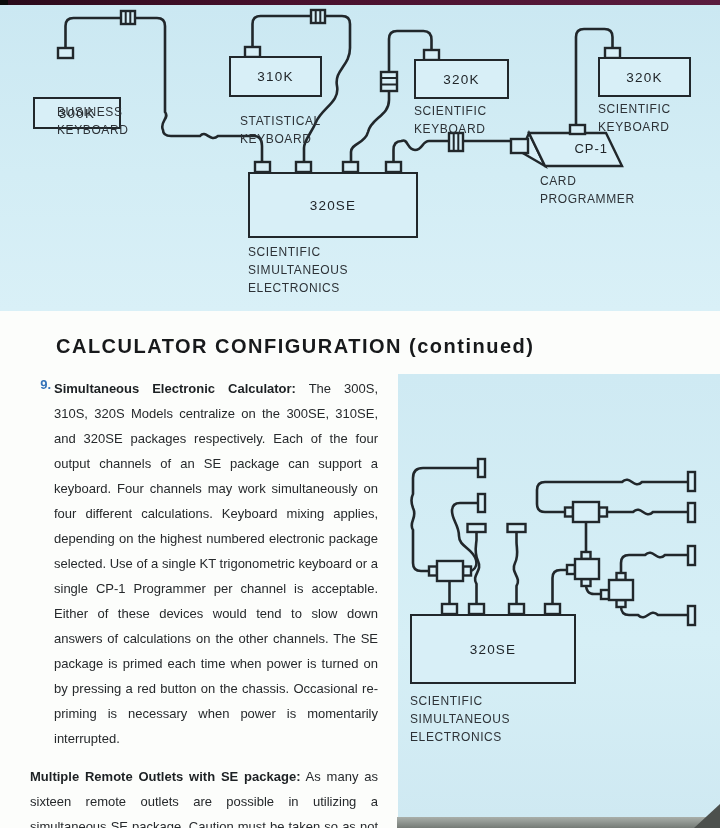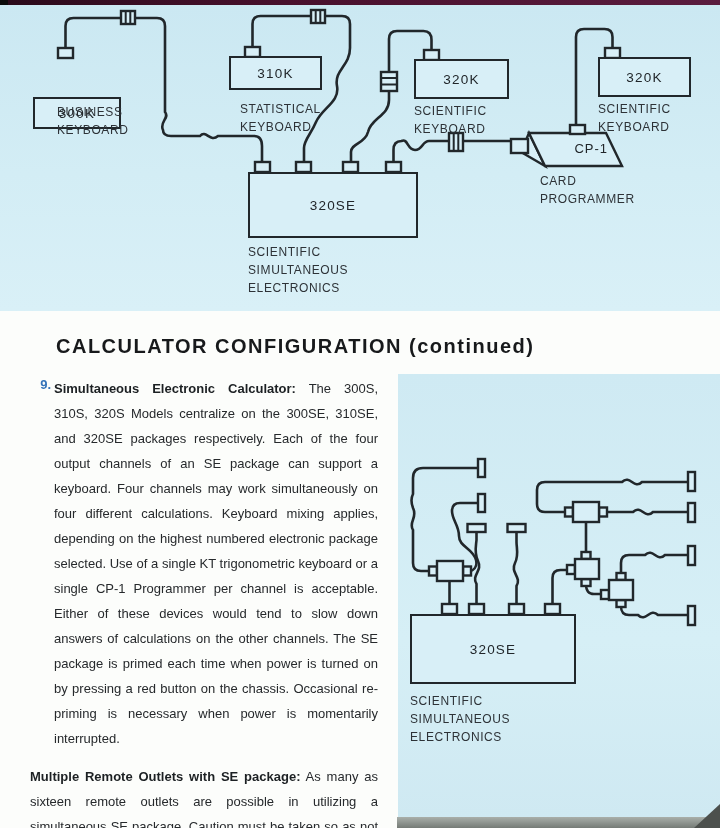--- a/index.html
+++ b/index.html
@@ -153,22 +153,22 @@
       <rect class="shape" x="469" y="604" width="15" height="10"></rect>
       <rect class="shape" x="509" y="604" width="15" height="10"></rect>
       <rect class="shape" x="545" y="604" width="15" height="10"></rect>
     </g>
   </svg>
 
   <div class="box" style="left:33px;top:57px;width:88px;height:32px;margin-top:40px;">300K</div>
   <div class="caption" style="left:57px;top:103px;">BUSINESS
 KEYBOARD</div>
 
-  <div class="box" style="left:229px;top:56px;width:93px;height:34px;">310K</div>
-  <div class="caption" style="left:240px;top:100px;">STATISTICAL
+  <div class="box" style="left:229px;top:56px;width:93px;height:41px;">310K</div>
+  <div class="caption" style="left:240px;top:112px;">STATISTICAL
 KEYBOARD</div>
 
   <div class="box" style="left:414px;top:59px;width:95px;height:40px;">320K</div>
   <div class="caption center" style="left:414px;top:102px;width:95px;">SCIENTIFIC
 KEYBOARD</div>
 
   <div class="box" style="left:598px;top:57px;width:93px;height:40px;">320K</div>
   <div class="caption center" style="left:598px;top:100px;width:93px;">SCIENTIFIC
 KEYBOARD</div>
 

